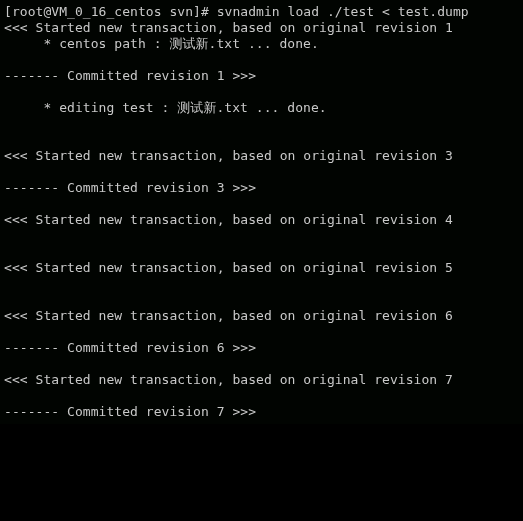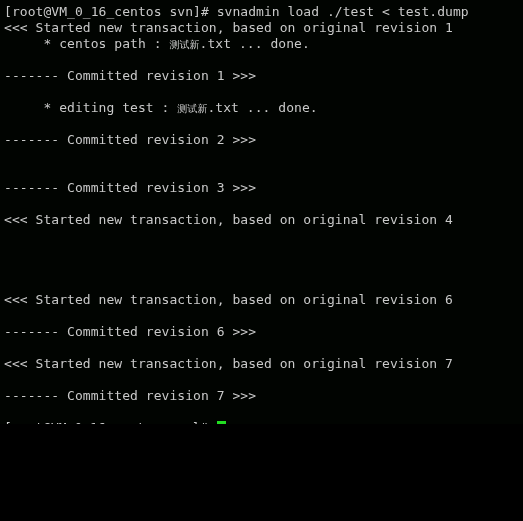--- a/index.html
+++ b/index.html
@@ -40,44 +40,45 @@
   .cursor {
     display: inline-block;
     width: 9px;
     height: 15px;
     background: #22dd22;
     vertical-align: -3px;
     margin-left: 2px;
   }
   .cjk {
     font-family: Liberation Serif, serif;
-    font-size: 10px;
+    font-size: 13px;
   }
 </style>
 </head>
 <body>
 
 <div id="terminal">
   <div id="terminal-lines">
       <div class="line">[root@VM_0_16_centos svn]# svnadmin load ./test &lt; test.dump</div>
       <div class="line">&lt;&lt;&lt; Started new transaction, based on original revision 1</div>
       <div class="line"><span>     * centos path : </span><span class="cjk">测试新</span><span>.txt ... done.</span></div>
       <div class="line blank"></div>
       <div class="line">------- Committed revision 1 &gt;&gt;&gt;</div>
       <div class="line blank"></div>
       <div class="line"><span>     * editing test : </span><span class="cjk">测试新</span><span>.txt ... done.</span></div>
       <div class="line blank"></div>
-      <div class="line">------- Committed revision 2 &gt;&gt;&gt;</div>
       <div class="line blank"></div>
+      <div class="line">&lt;&lt;&lt; Started new transaction, based on original revision 3</div>
       <div class="line blank"></div>
       <div class="line">------- Committed revision 3 &gt;&gt;&gt;</div>
       <div class="line blank"></div>
       <div class="line">&lt;&lt;&lt; Started new transaction, based on original revision 4</div>
       <div class="line blank"></div>
       <div class="line blank"></div>
+      <div class="line">&lt;&lt;&lt; Started new transaction, based on original revision 5</div>
       <div class="line blank"></div>
       <div class="line blank"></div>
       <div class="line">&lt;&lt;&lt; Started new transaction, based on original revision 6</div>
       <div class="line blank"></div>
       <div class="line">------- Committed revision 6 &gt;&gt;&gt;</div>
       <div class="line blank"></div>
       <div class="line">&lt;&lt;&lt; Started new transaction, based on original revision 7</div>
       <div class="line blank"></div>
       <div class="line">------- Committed revision 7 &gt;&gt;&gt;</div>
       <div class="line blank"></div>

